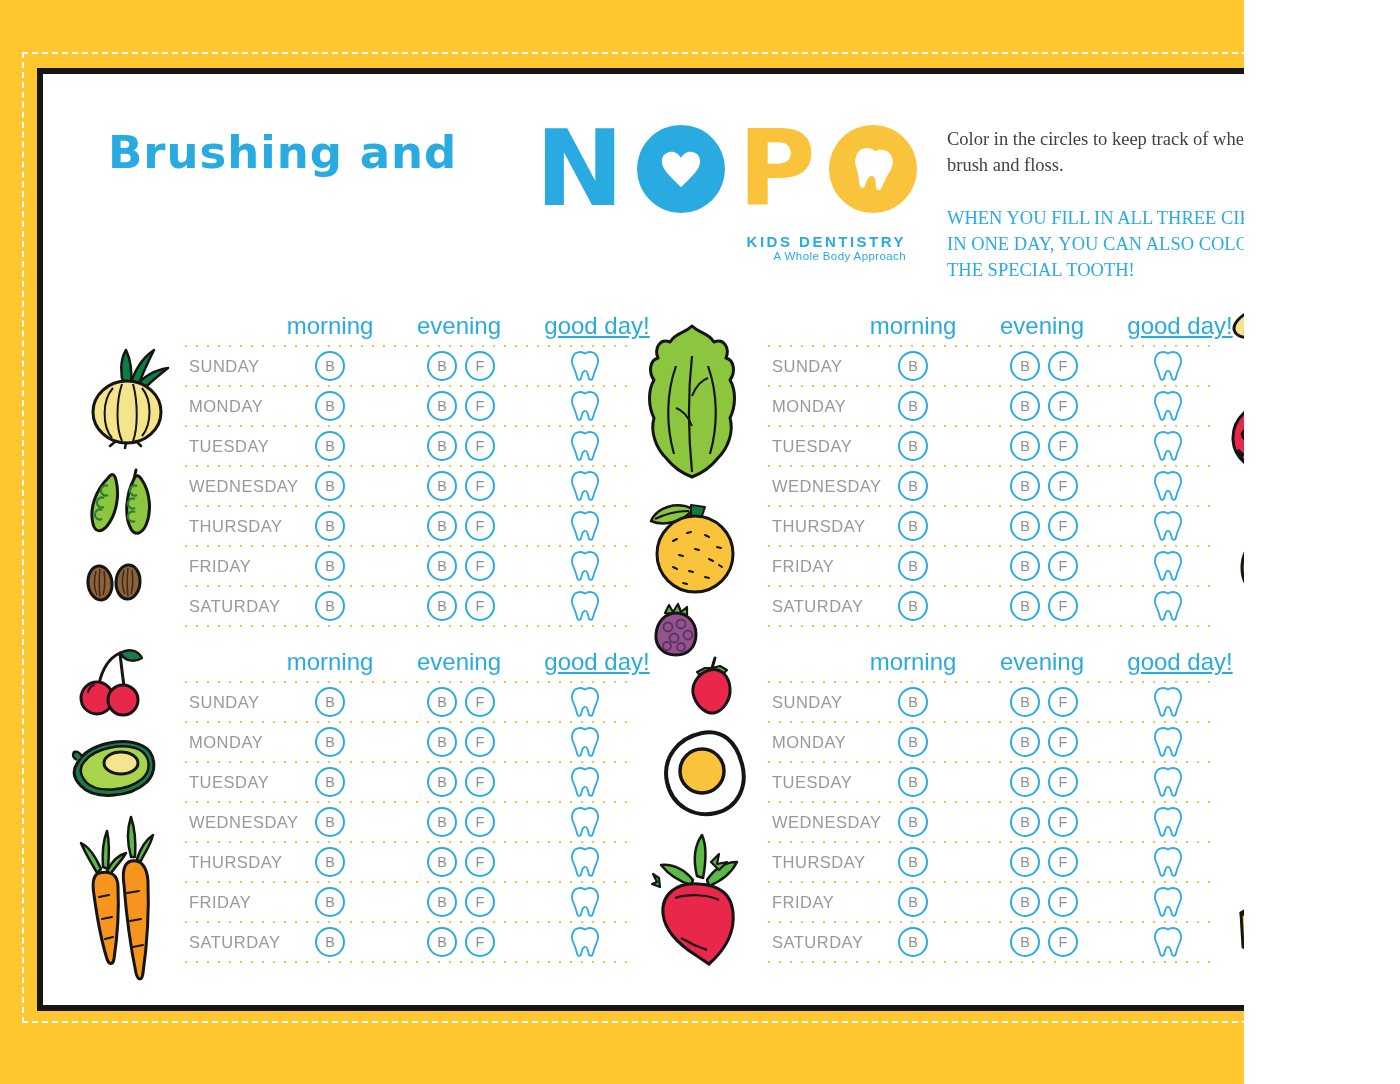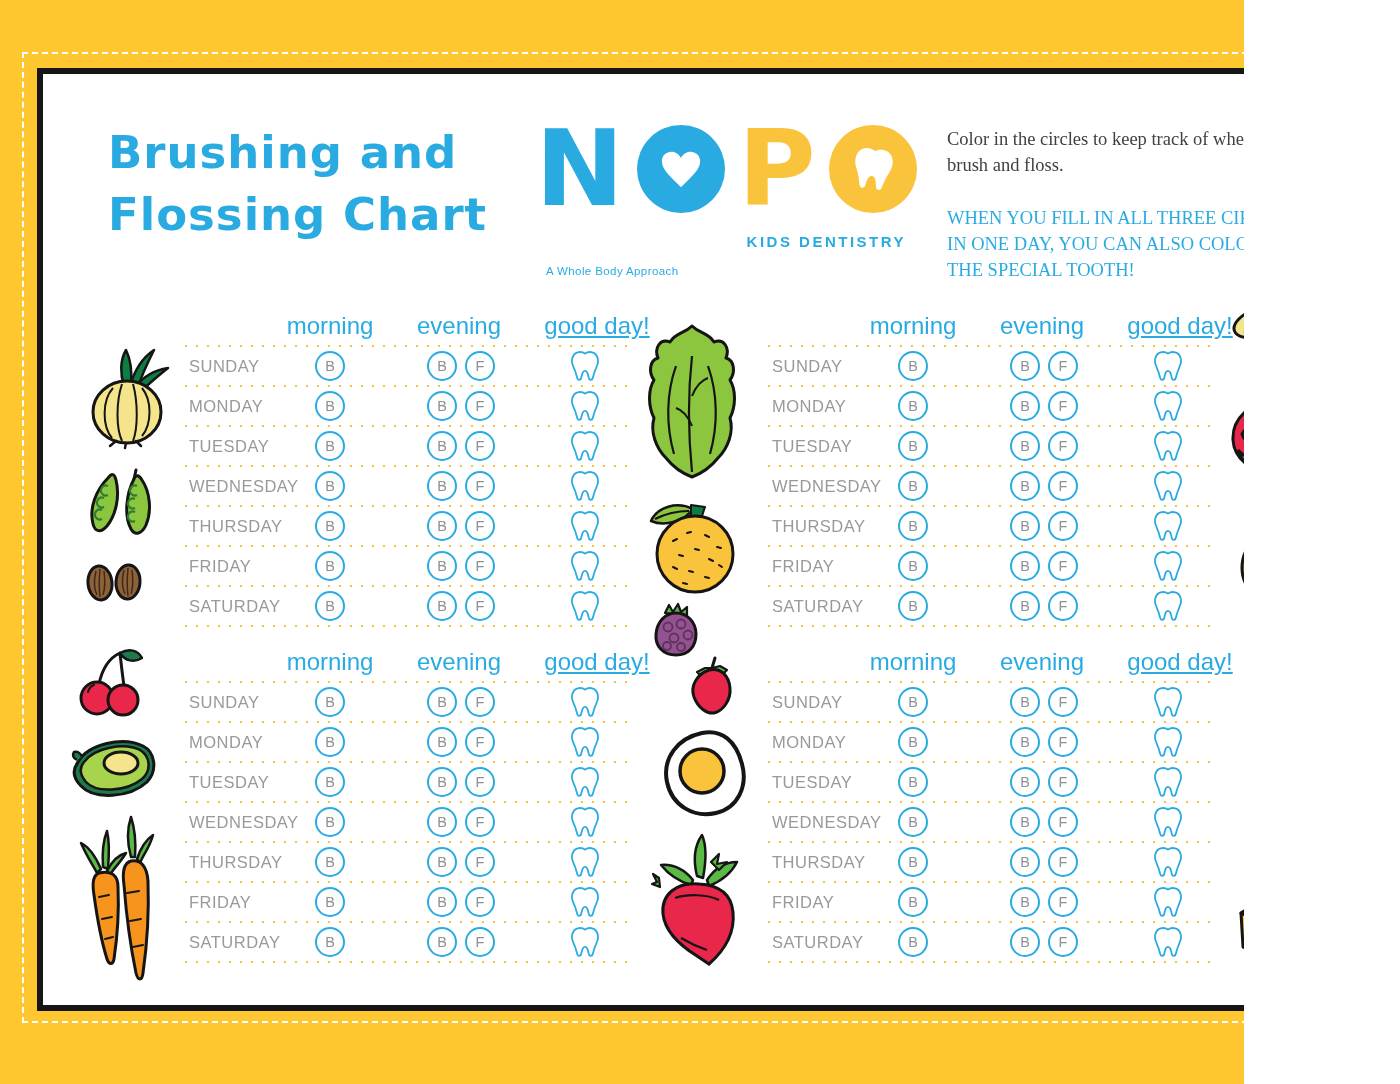--- a/index.html
+++ b/index.html
@@ -23,21 +23,21 @@
          font-size:45px;line-height:62px;color:var(--blue);letter-spacing:1px;}
 
   
   .logo{position:absolute;left:546px;top:124px;width:360px;}
   .logo-row{display:flex;align-items:center;justify-content:center;gap:13px;height:90px;}
   .logo-letter{font-family:"DejaVu Sans",sans-serif;font-weight:bold;font-size:106px;line-height:90px;}
   .l-blue{color:var(--blue);} .l-gold{color:var(--gold);}
   .logo-circle{width:88px;height:88px;border-radius:50%;display:flex;align-items:center;justify-content:center;flex:0 0 auto;}
   .lc-blue{background:var(--blue);} .lc-gold{background:var(--gold);}
   .logo-sub{margin-top:19px;text-align:right;font-size:15px;font-weight:bold;letter-spacing:2.5px;color:var(--blue);}
-  .logo-tag{margin-top:15px;text-align:left;font-size:11.5px;color:var(--blue);letter-spacing:0.4px;}
+  .logo-tag{text-align:right;font-size:11.5px;color:var(--blue);letter-spacing:0.4px;}
 
   
   .instructions{position:absolute;left:947px;top:126px;width:356px;font-size:18.5px;line-height:26px;font-family:Liberation Serif, serif;}
   .instr-intro{color:var(--body-text);}
   .instr-highlight{margin-top:27px;color:var(--blue);}
 
   
   .grid{position:absolute;width:447px;}
   .grid-header{position:relative;height:36px;}
   .gh{position:absolute;bottom:5px;transform:translateX(-50%);font-size:24px;color:var(--blue);white-space:nowrap;}
@@ -60,21 +60,20 @@
 </style>
 </head>
 <body>
 
 <div id="canvas">
   <div class="dashed-frame"></div>
   <div class="content-box"></div>
 
   <div class="title">
     <div>Brushing and</div>
-    <div>Flossing Chart</div>
   </div>
 
   <div class="logo">
     <div class="logo-row">
       <span class="logo-letter l-blue">N</span>
       <span class="logo-circle lc-blue">
         <svg width="44" height="41" viewBox="0 0 32 30">
             <path fill="#ffffff" d="M16 28 C8 20 2 15 2 9 C2 4.5 5.5 2 9 2 C12 2 14.5 3.8 16 6.5 C17.5 3.8 20 2 23 2 C26.5 2 30 4.5 30 9 C30 15 24 20 16 28 Z"></path>
           </svg>
       </span>

